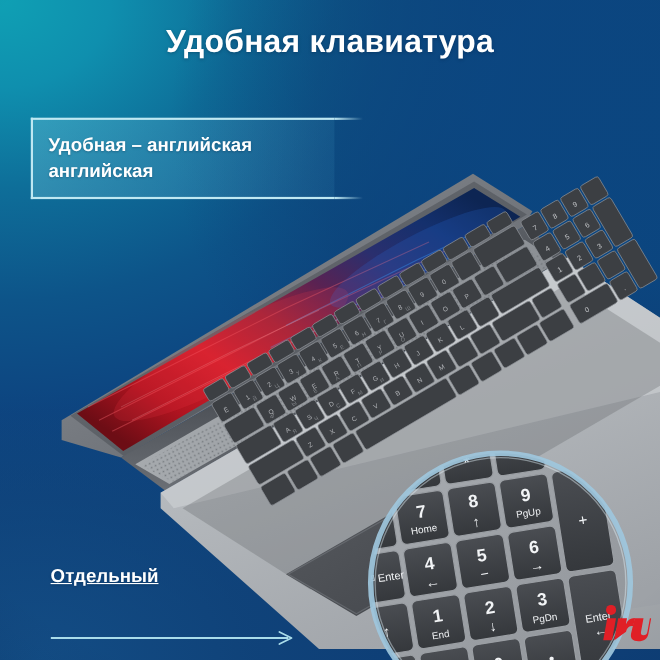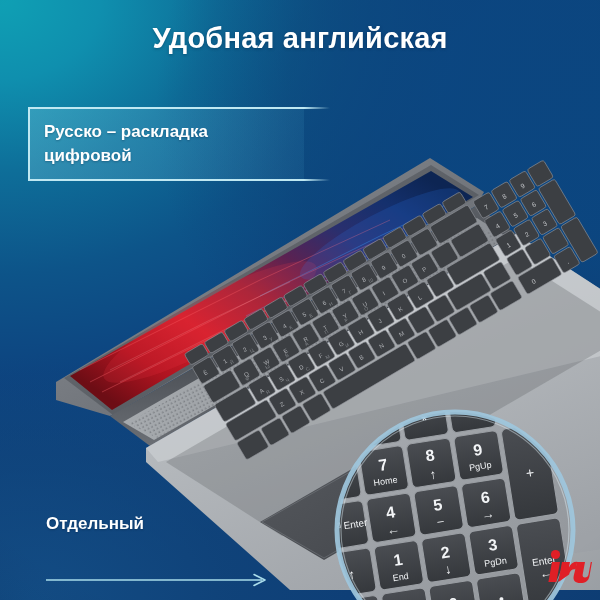--- a/index.html
+++ b/index.html
@@ -35,21 +35,21 @@
     box-sizing:border-box;}
   .callout::after{content:"";position:absolute;left:100%;top:-2px;width:26px;height:2px;
     background:linear-gradient(90deg,#bfe8f2,rgba(191,232,242,0));}
   .callout::before{content:"";position:absolute;left:100%;bottom:-2px;width:26px;height:2px;
     background:linear-gradient(90deg,#bfe8f2,rgba(191,232,242,0));}
   .callout-text{position:absolute;left:14px;top:11px;width:250px;color:#fff;
     font-size:17px;font-weight:700;line-height:1.42;text-shadow:0 1px 2px rgba(2,25,52,.3);}
 
   
   .callout2{position:absolute;left:46px;top:512px;width:240px;color:#fff;
-    font-size:17px;font-weight:700;line-height:1.42;text-shadow:0 1px 2px rgba(2,25,52,.35);}
+    font-size:17px;font-weight:700;line-height:1.42;text-shadow:0 1px 2px rgba(2,25,52,.35);text-decoration:underline;}
   .arrow{position:absolute;left:46px;top:573px;width:226px;height:14px;}
 
   
   .laptop{position:absolute;left:-40px;top:70px;width:700px;height:520px;}
 
   
   .logo{position:absolute;left:540px;top:545px;width:52px;height:40px;}
 
   
   .mag{position:absolute;left:330px;top:408px;width:250px;height:250px;}
@@ -437,26 +437,26 @@
           <text x="112" y="200" font-size="16" font-weight="700">0</text>
           <text x="160" y="202" font-size="14">•</text>
         </g>
       </g>
       <rect x="0" y="0" width="250" height="250" fill="none"></rect>
     </g>
     <circle cx="125" cy="122" r="118" fill="none" stroke="#9ec7dd" stroke-width="5" opacity=".92"></circle>
     <circle cx="125" cy="122" r="114" fill="none" stroke="#dff0f7" stroke-width="1.2" opacity=".45"></circle>
   </svg>
 
-  <div class="headline">Удобная английская</div>
+  <div class="headline">Удобная клавиатура</div>
 
   <div class="callout">
     <div class="callout-text">
-      <div>Русско – раскладка</div>
-      <div>цифровой</div>
+      <div>Удобная – английская</div>
+      <div>английская</div>
     </div>
   </div>
 
   <div class="callout2">
     <div>Отдельный</div>
   </div>
 
   <svg class="arrow" viewBox="0 0 226 14">
     <line x1="0" y1="7" x2="216" y2="7" stroke="#a9dcea" stroke-width="1.6"></line>
     <polyline points="208,1.5 219,7 208,12.5" fill="none" stroke="#a9dcea" stroke-width="1.6" stroke-linecap="round" stroke-linejoin="round"></polyline>

